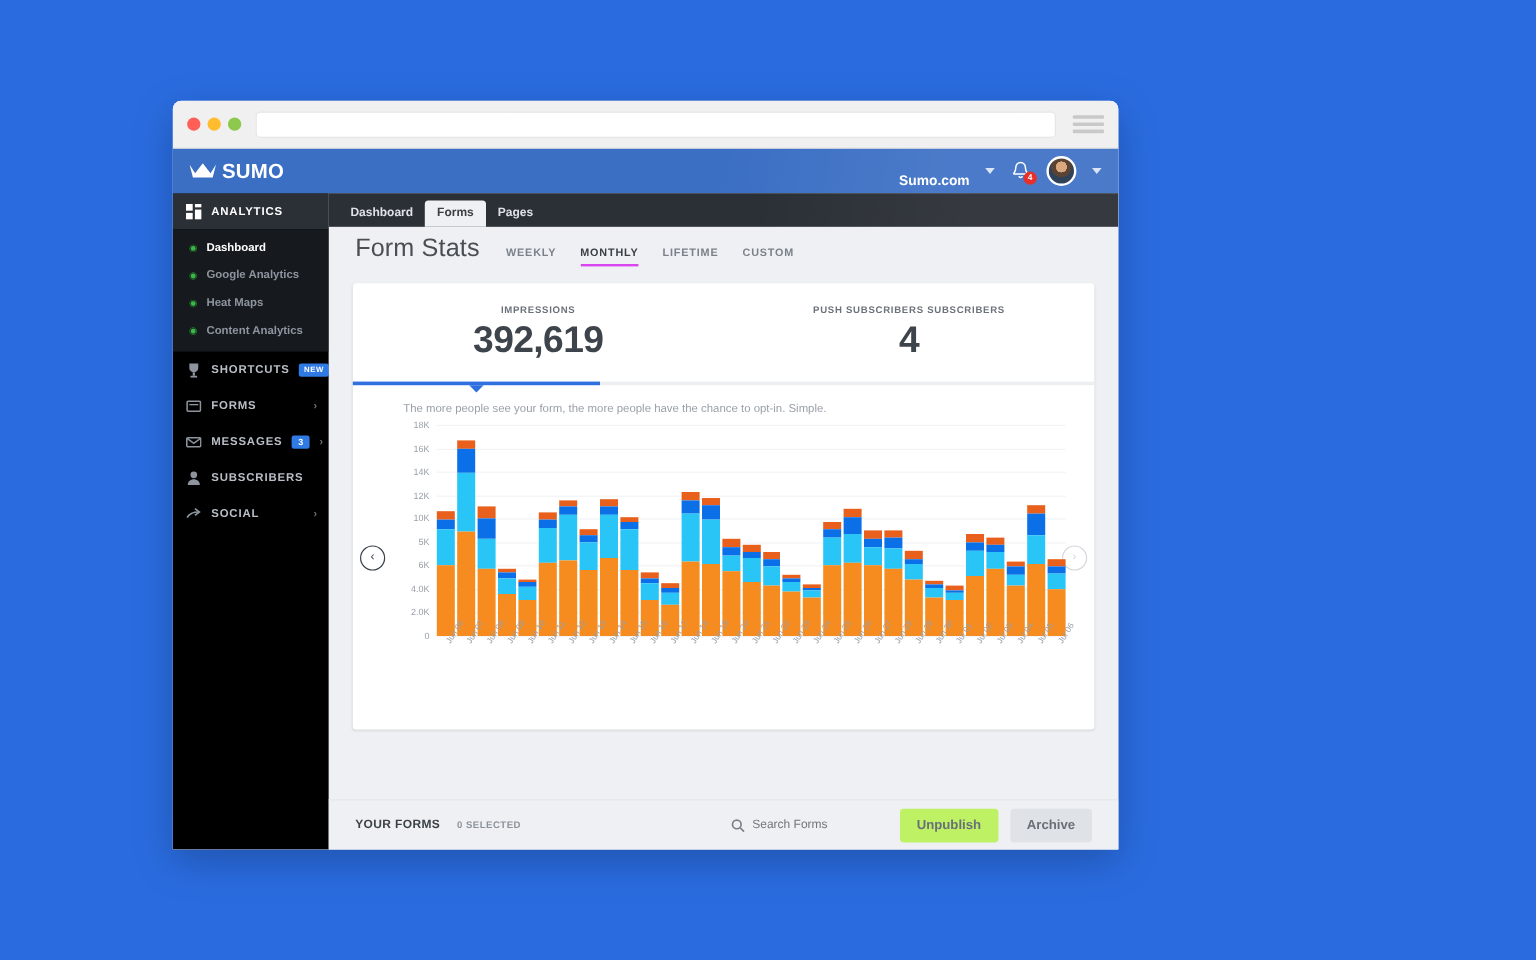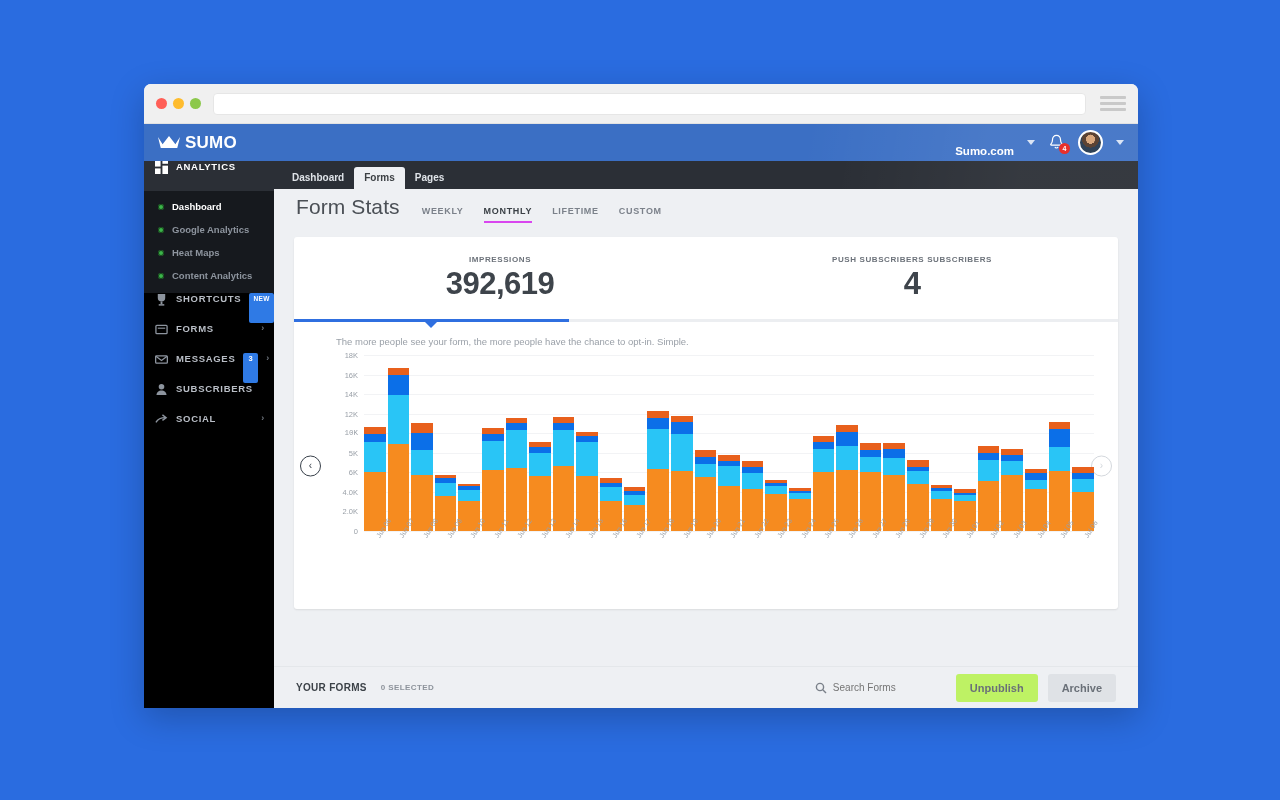--- a/index.html
+++ b/index.html
@@ -7,21 +7,21 @@
     width: 1280px; height: 800px;
     background: #2a6ce0;
     font-family: "Liberation Sans", sans-serif;
     overflow: hidden;
   }
   .page { position: relative; width: 1280px; height: 800px; background: #2a6ce0; }
 
   
   .window {
     position: absolute; left: 144px; top: 84px;
-    width: 994px; height: 624px;
+    width: 788px; height: 624px;
     background: #fff;
     border-radius: 7px 7px 0 0;
     overflow: hidden;
     box-shadow: 0 10px 34px rgba(0,0,0,.22);
   }
   .chrome {
     height: 40px; background: #f0f0f0;
     display: flex; align-items: center; padding: 0 12px;
     border-bottom: 1px solid #e2e2e2;
   }
@@ -73,21 +73,21 @@
     background: radial-gradient(circle at 50% 34%, #d9a87e 0 26%, #5b4334 27% 48%, #2f4257 49%);
     border: 2px solid #fff;
   }
 
   
   .appbody { display: flex; height: 547px; }
 
   
   .sidebar { width: 130px; background: #000; flex-shrink: 0; padding-top: 0; }
   .side-section {
-    display:flex; gap:8px;
+    display:flex; align-items:center; gap:8px;
     height: 30px; padding: 0 0 0 11px;
     color:#b9bec6; font-size:9.5px; font-weight:bold; letter-spacing:.7px;
   }
   .side-section.analytics { background:#2b2f36; color:#fff; }
   .subnav { background:#16191e; padding: 4px 0 6px; }
   .subitem {
     display:flex; align-items:center; gap:8px;
     height:23px; padding-left: 14px;
     color:#8d949e; font-size:9.5px; font-weight:bold;
   }
@@ -373,21 +373,21 @@
               <div class="navbtn left">‹</div>
               <div class="navbtn right">›</div>
 
               <div class="plot">
                 <div class="ylabels">
                     <span style="top: 176px;">0</span>
                     <span style="top: 156.444px;">2.0K</span>
                     <span style="top: 136.889px;">4.0K</span>
                     <span style="top: 117.333px;">6K</span>
                     <span style="top: 97.7778px;">5K</span>
-                    <span style="top: 78.2222px; font-family: Liberation Mono, monospace;">10K</span>
+                    <span style="top: 78.2222px;">10K</span>
                     <span style="top: 58.6667px;">12K</span>
                     <span style="top: 39.1111px;">14K</span>
                     <span style="top: 19.5556px;">16K</span>
                     <span style="top: 0px;">18K</span>
                   </div>
                 <div class="grid">
                     <i style="top: 176px;"></i>
                     <i style="top: 156.444px;"></i>
                     <i style="top: 136.889px;"></i>
                     <i style="top: 117.333px;"></i>

